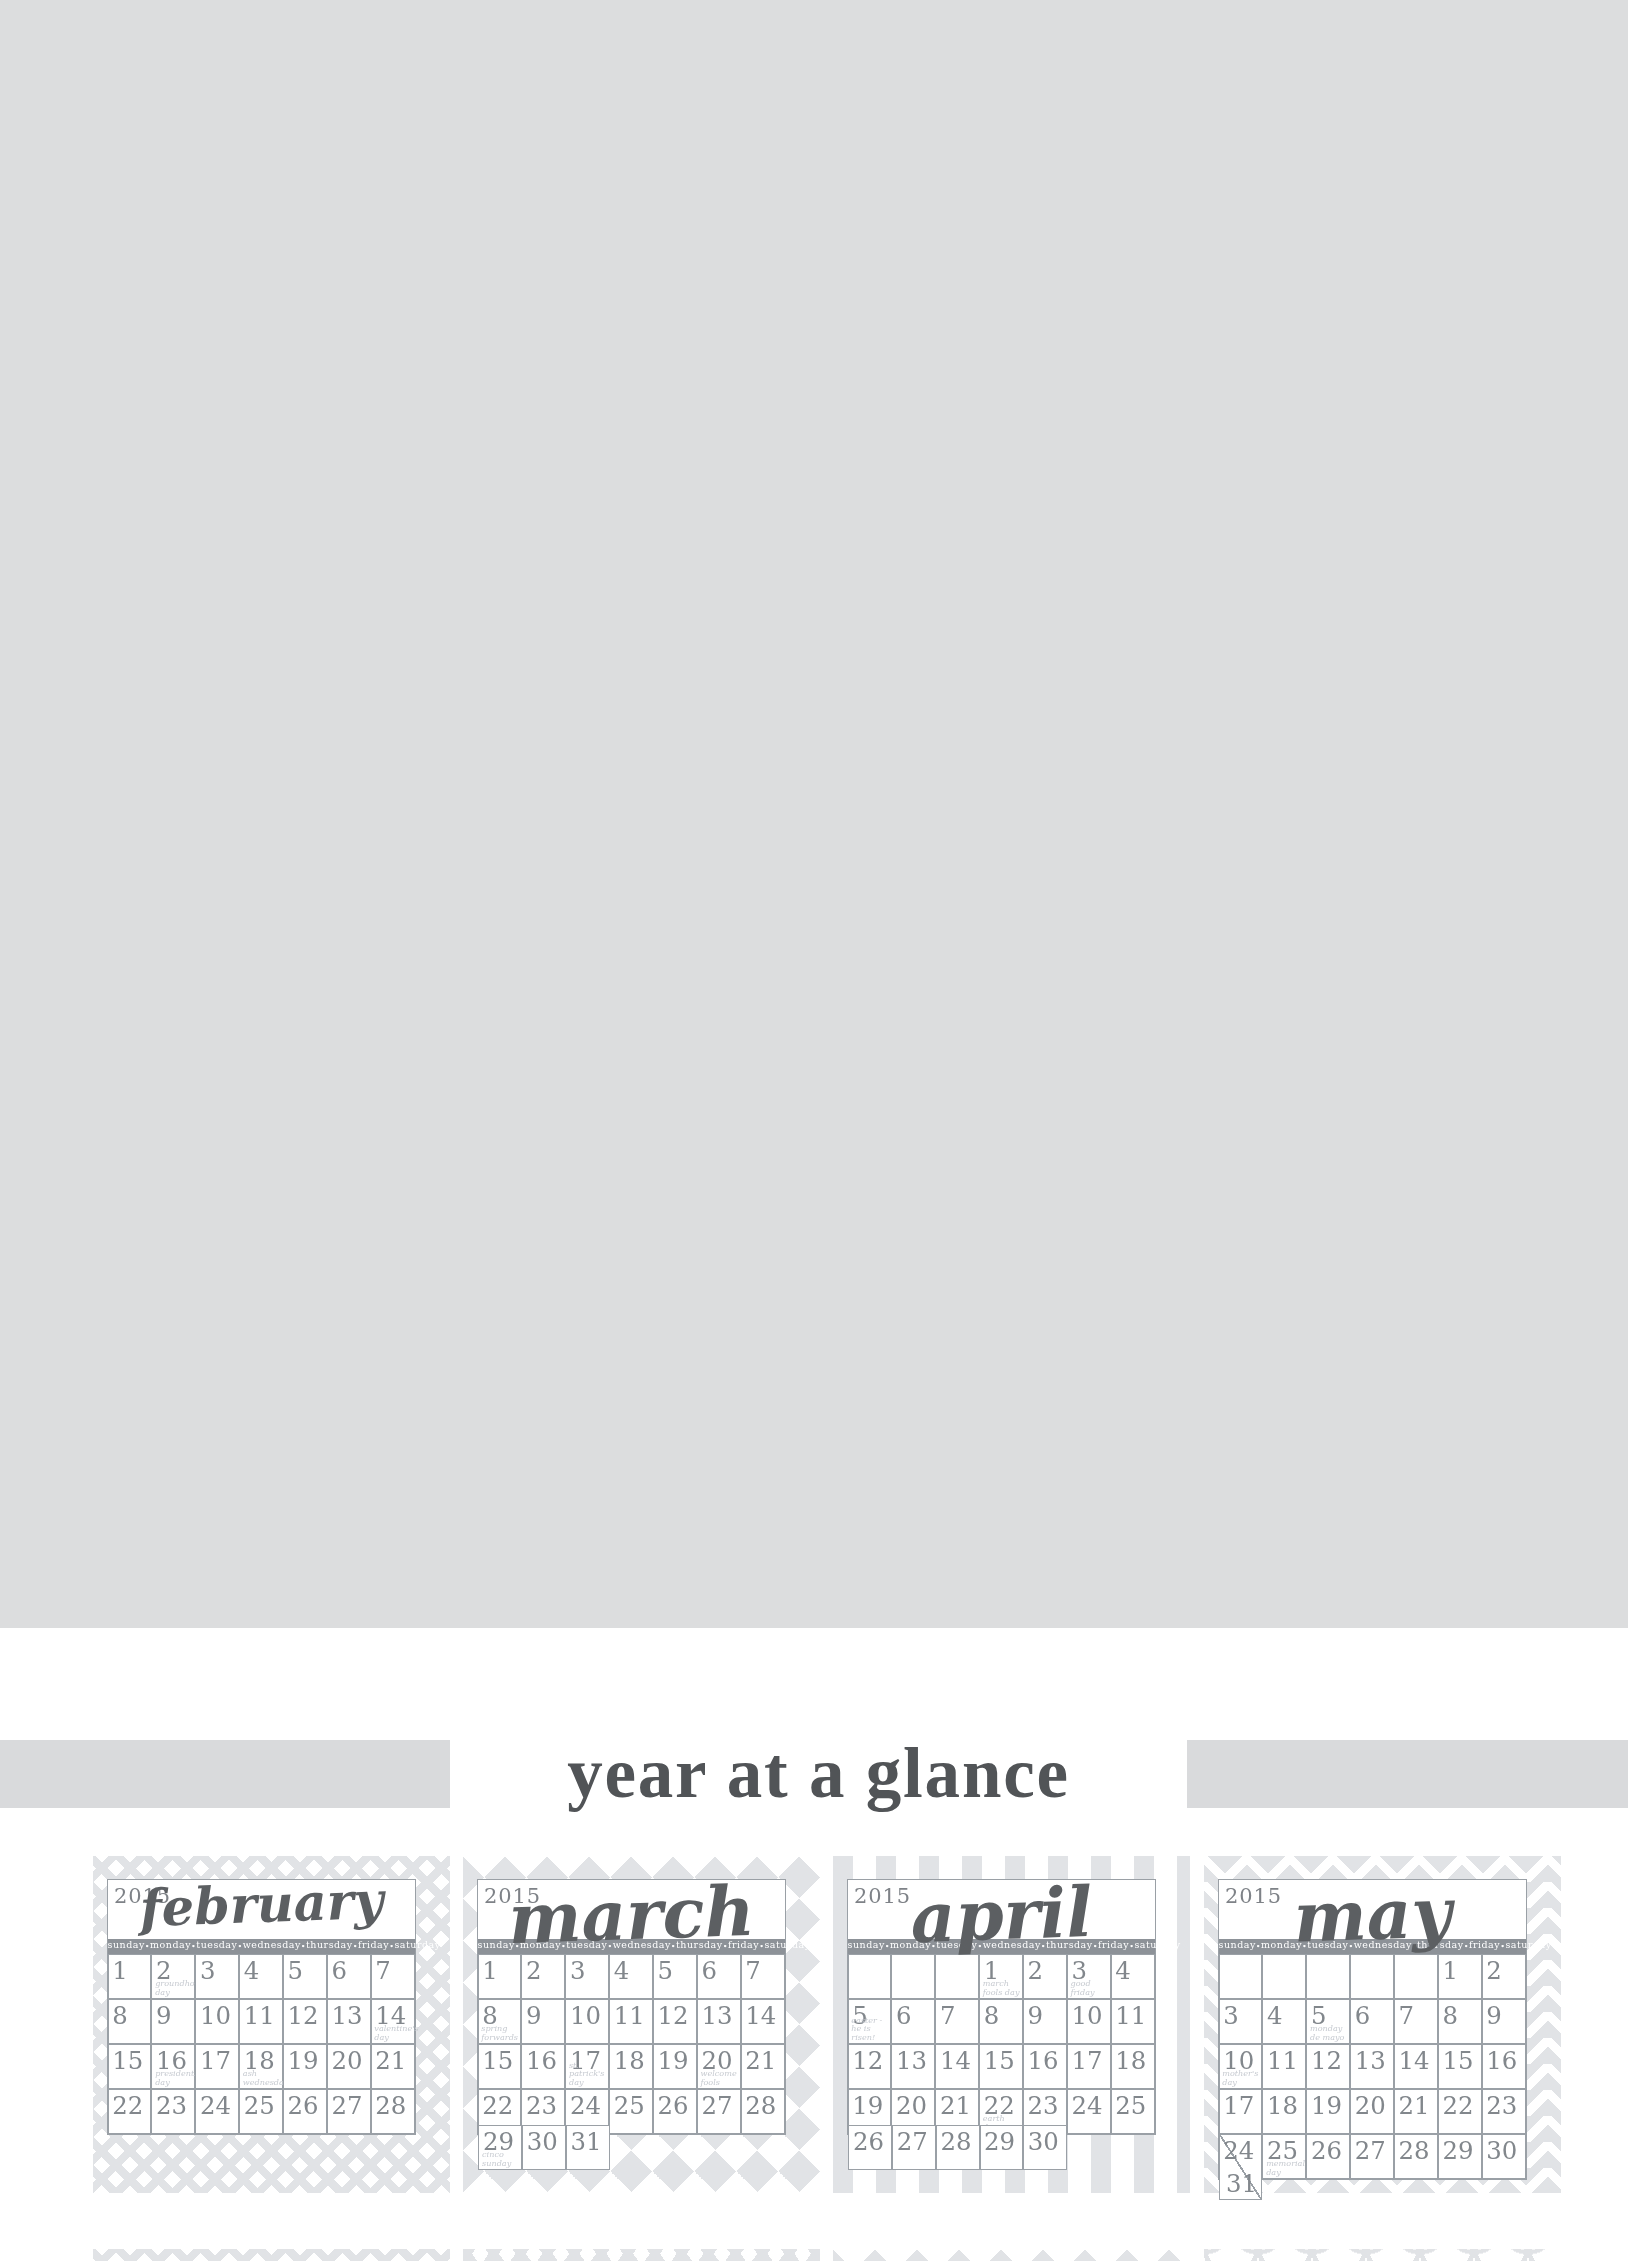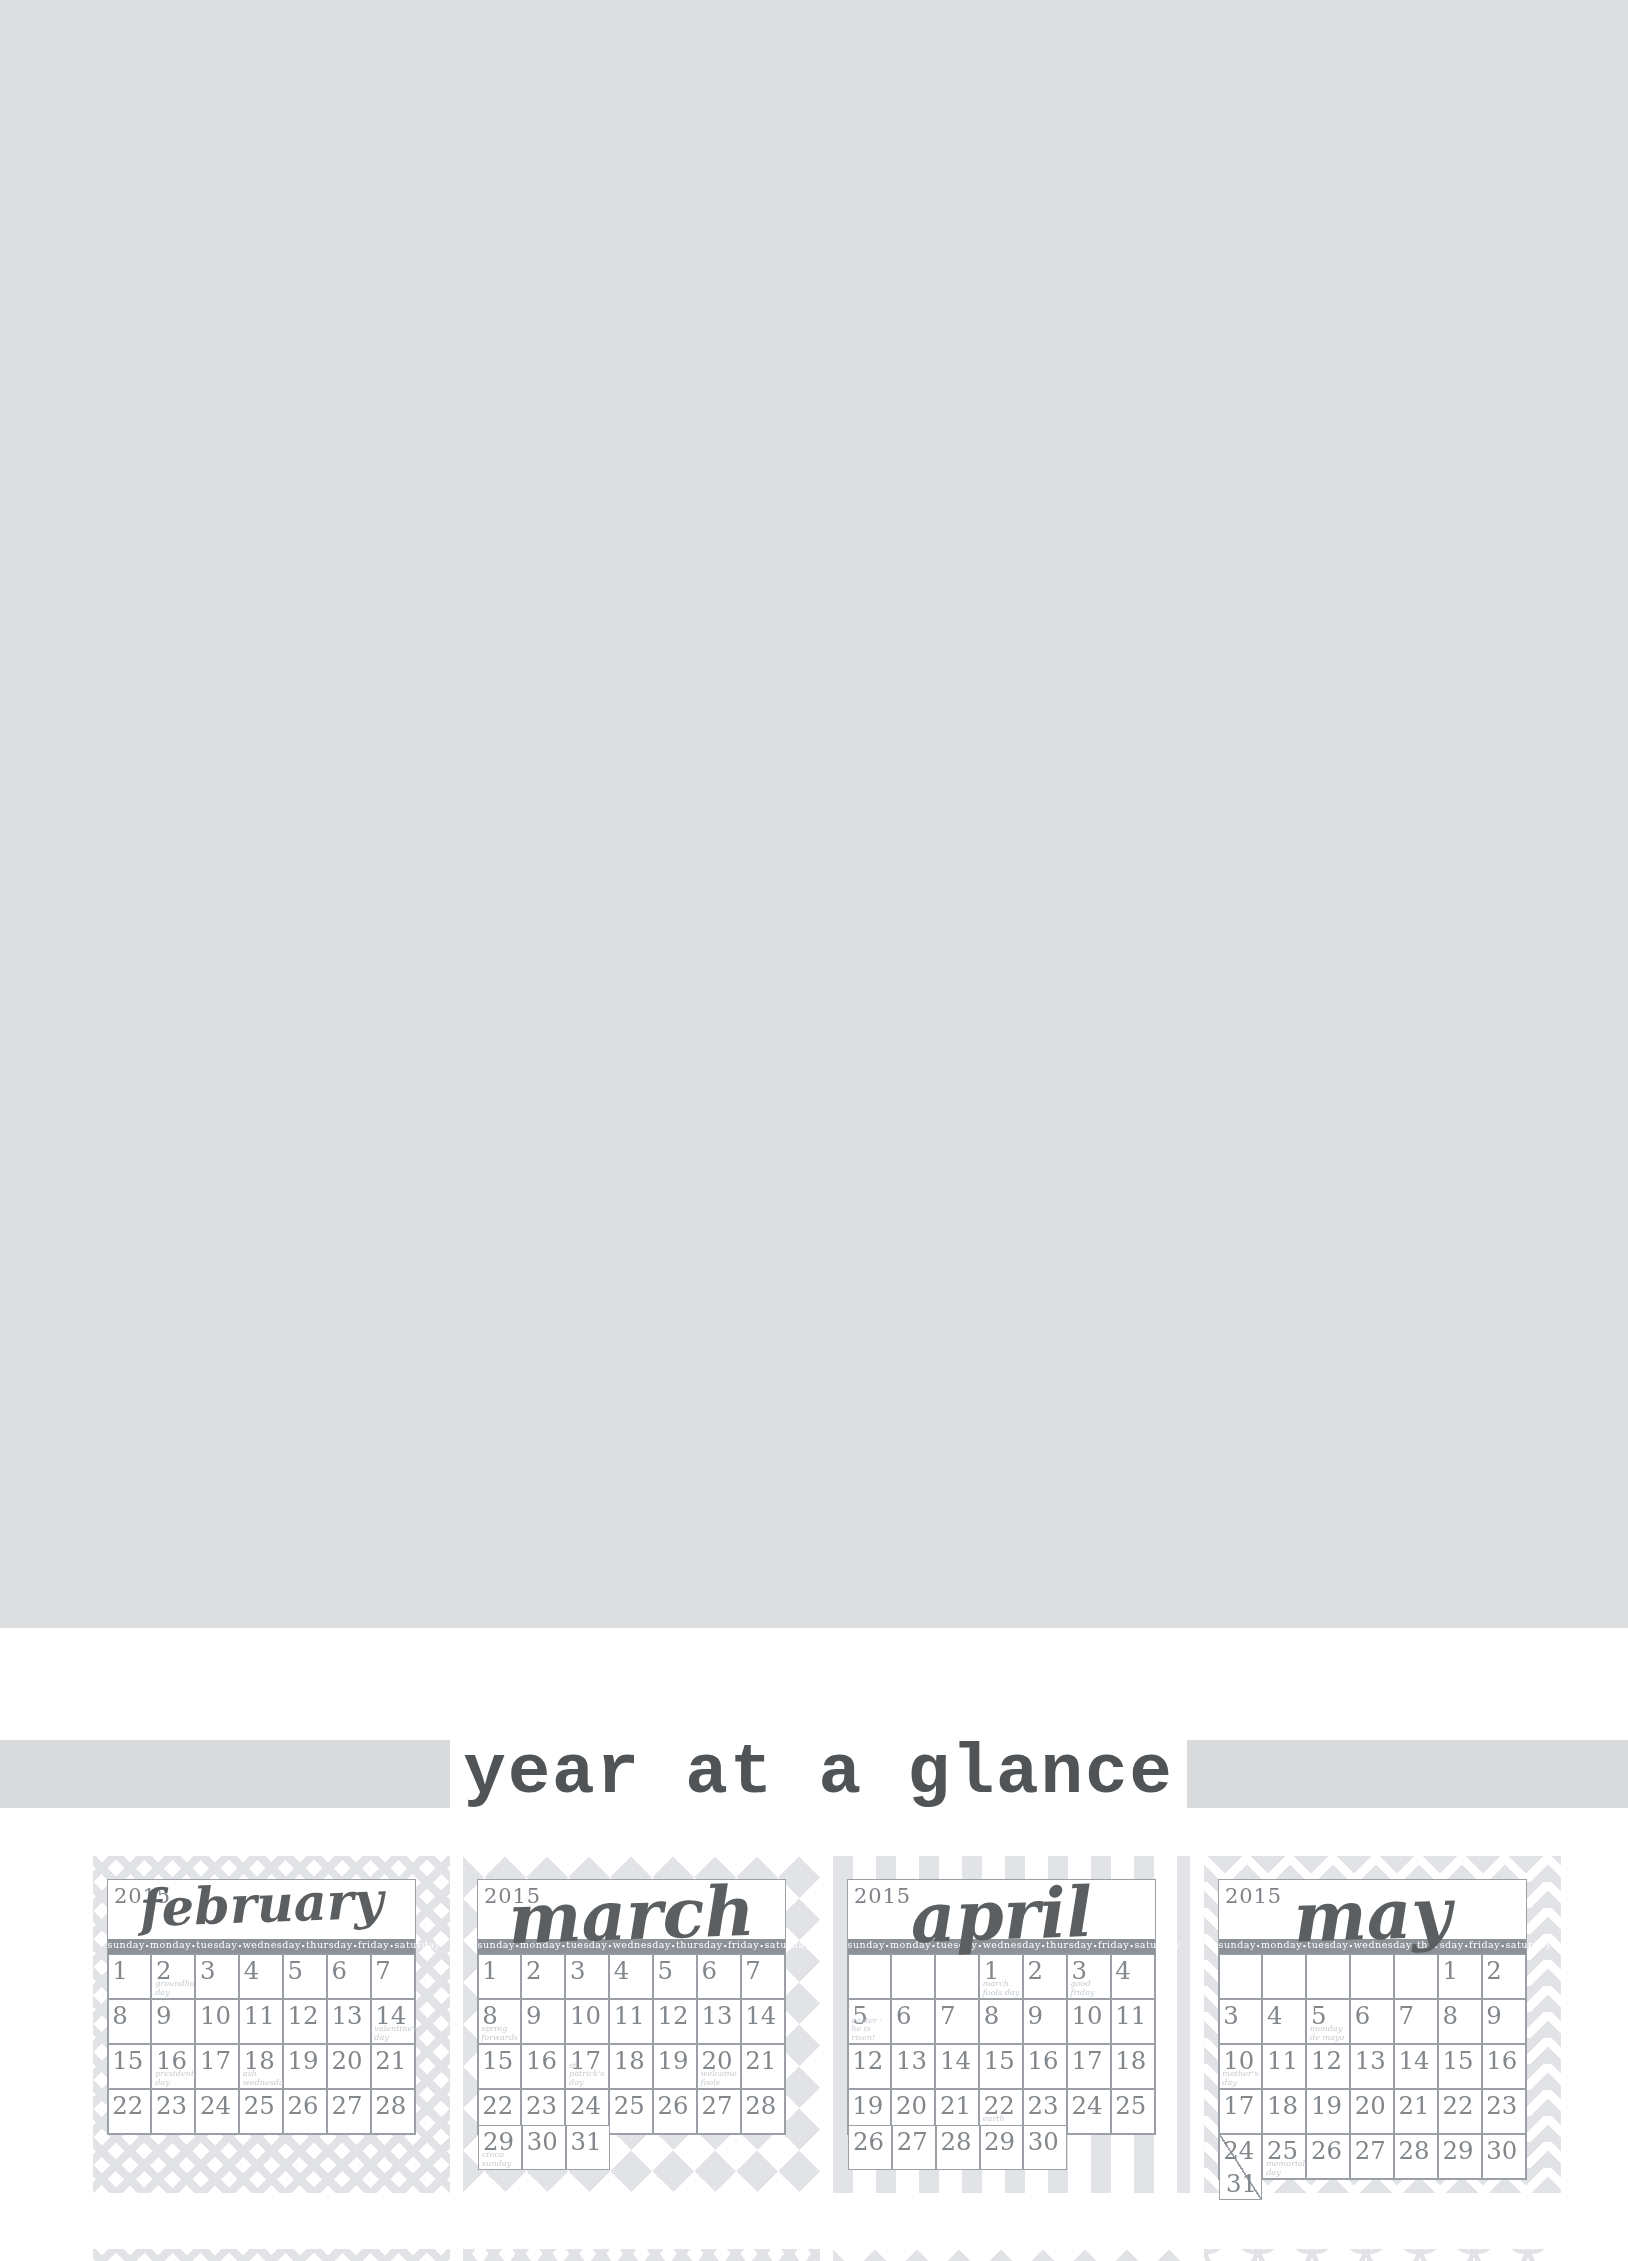--- a/index.html
+++ b/index.html
@@ -9,21 +9,21 @@
 
   
   #top-block{position:absolute;left:0;top:0;width:1628px;height:1628px;background:var(--top_block_gray,#dcddde);}
 
   
   #title-row{position:absolute;left:0;top:1740px;width:1628px;height:68px;}
   #title-row .bar{position:absolute;top:0;height:68px;background:var(--bar_gray,#d9dadc);}
   #title-row .bar.left{left:0;width:450px;}
   #title-row .bar.right{left:1187px;width:441px;}
   #page-title{position:absolute;left:450px;top:-5.4px;width:737px;margin:0;
-    text-align:center;font-family:Liberation Mono, monospace;font-weight:700;
+    text-align:center;font-family:Liberation Serif, serif;font-weight:700;
     font-size:71px;line-height:77px;letter-spacing:1.8px;color:var(--title_text,#515457);}
 
   
   .tile{position:absolute;width:357px;height:337px;background-color:#fff;}
   .card{position:absolute;left:13.6px;top:11.8px;width:309px;background:#fff;
         border:1.8px solid var(--border_gray,#9aa0a6);box-sizing:border-box;z-index:1;margin-top:11px;}
   .cal-top{position:relative;height:59px;}
   .year{position:absolute;left:6.3px;top:4.5px;font-size:21px;color:#7e8287;letter-spacing:0.9px;}
   .mname{position:absolute;left:0;right:0;top:-6.3px;text-align:center;z-index:6;
          font-style:italic;font-weight:700;color:#5c5f62;white-space:nowrap;

